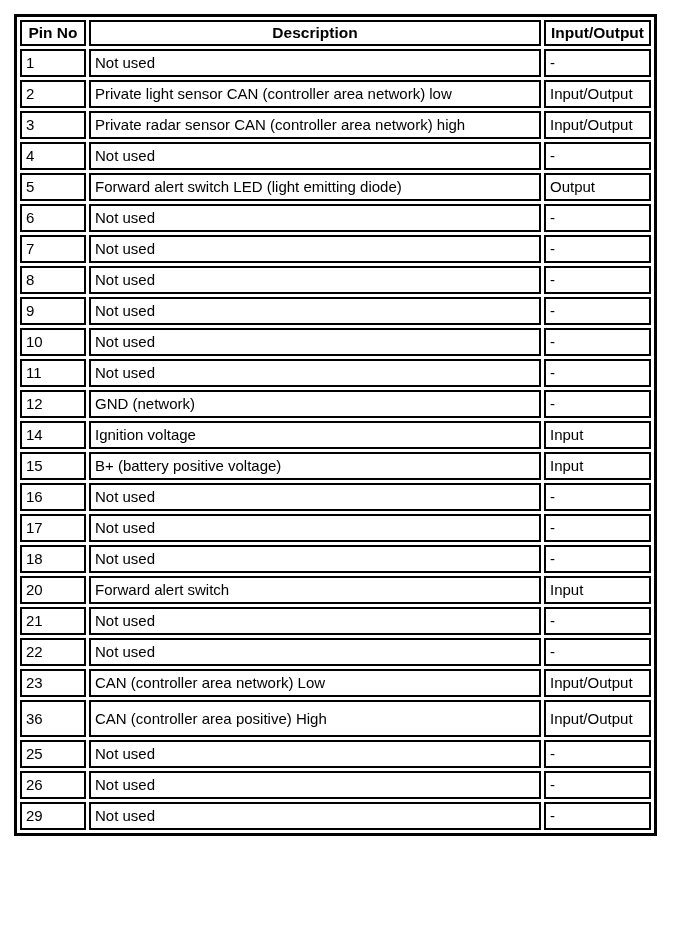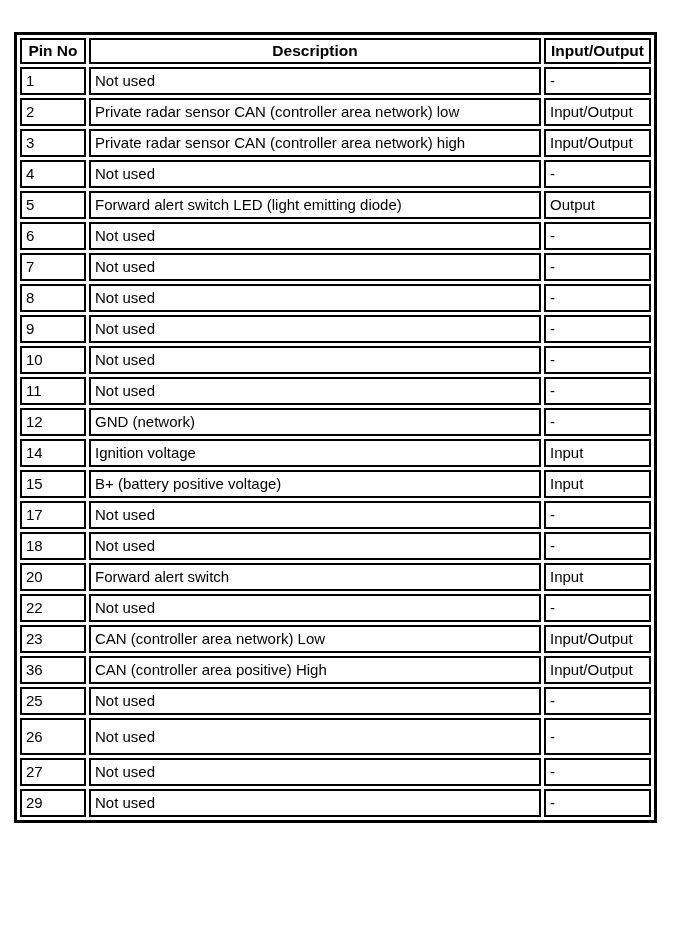--- a/index.html
+++ b/index.html
@@ -7,21 +7,21 @@
     padding: 0;
     background: #ffffff;
     font-family: "Liberation Sans", "DejaVu Sans", sans-serif;
     color: #000000;
   }
   .page {
     width: 688px;
     height: 942px;
     background: #ffffff;
     box-sizing: border-box;
-    padding: 32px 0 0 14px;
+    padding: 14px 0 0 14px;
   }
   table.pin-table {
     border: 3px solid #000000;
     border-collapse: separate;
     border-spacing: 3px;
     width: 642px;
     table-layout: fixed;
     background: #ffffff;
   }
   table.pin-table th,
@@ -69,21 +69,21 @@
       </tr>
     </thead>
     <tbody>
         <tr>
           <td>1</td>
           <td>Not used</td>
           <td>-</td>
         </tr>
         <tr>
           <td>2</td>
-          <td>Private radar sensor CAN (controller area network) low</td>
+          <td>Private light sensor CAN (controller area network) low</td>
           <td>Input/Output</td>
         </tr>
         <tr>
           <td>3</td>
           <td>Private radar sensor CAN (controller area network) high</td>
           <td>Input/Output</td>
         </tr>
         <tr>
           <td>4</td>
           <td>Not used</td>
@@ -133,35 +133,45 @@
           <td>14</td>
           <td>Ignition voltage</td>
           <td>Input</td>
         </tr>
         <tr>
           <td>15</td>
           <td>B+ (battery positive voltage)</td>
           <td>Input</td>
         </tr>
         <tr>
+          <td>16</td>
+          <td>Not used</td>
+          <td>-</td>
+        </tr>
+        <tr>
           <td>17</td>
           <td>Not used</td>
           <td>-</td>
         </tr>
         <tr>
           <td>18</td>
           <td>Not used</td>
           <td>-</td>
         </tr>
         <tr>
           <td>20</td>
           <td>Forward alert switch</td>
           <td>Input</td>
         </tr>
         <tr>
+          <td>21</td>
+          <td>Not used</td>
+          <td>-</td>
+        </tr>
+        <tr>
           <td>22</td>
           <td>Not used</td>
           <td>-</td>
         </tr>
         <tr>
           <td>23</td>
           <td>CAN (controller area network) Low</td>
           <td>Input/Output</td>
         </tr>
         <tr>
@@ -169,25 +179,20 @@
           <td>CAN (controller area positive) High</td>
           <td>Input/Output</td>
         </tr>
         <tr>
           <td>25</td>
           <td>Not used</td>
           <td>-</td>
         </tr>
         <tr>
           <td>26</td>
-          <td>Not used</td>
-          <td>-</td>
-        </tr>
-        <tr>
-          <td>27</td>
           <td>Not used</td>
           <td>-</td>
         </tr>
         <tr>
           <td>29</td>
           <td>Not used</td>
           <td>-</td>
         </tr>
       </tbody>
   </table>

